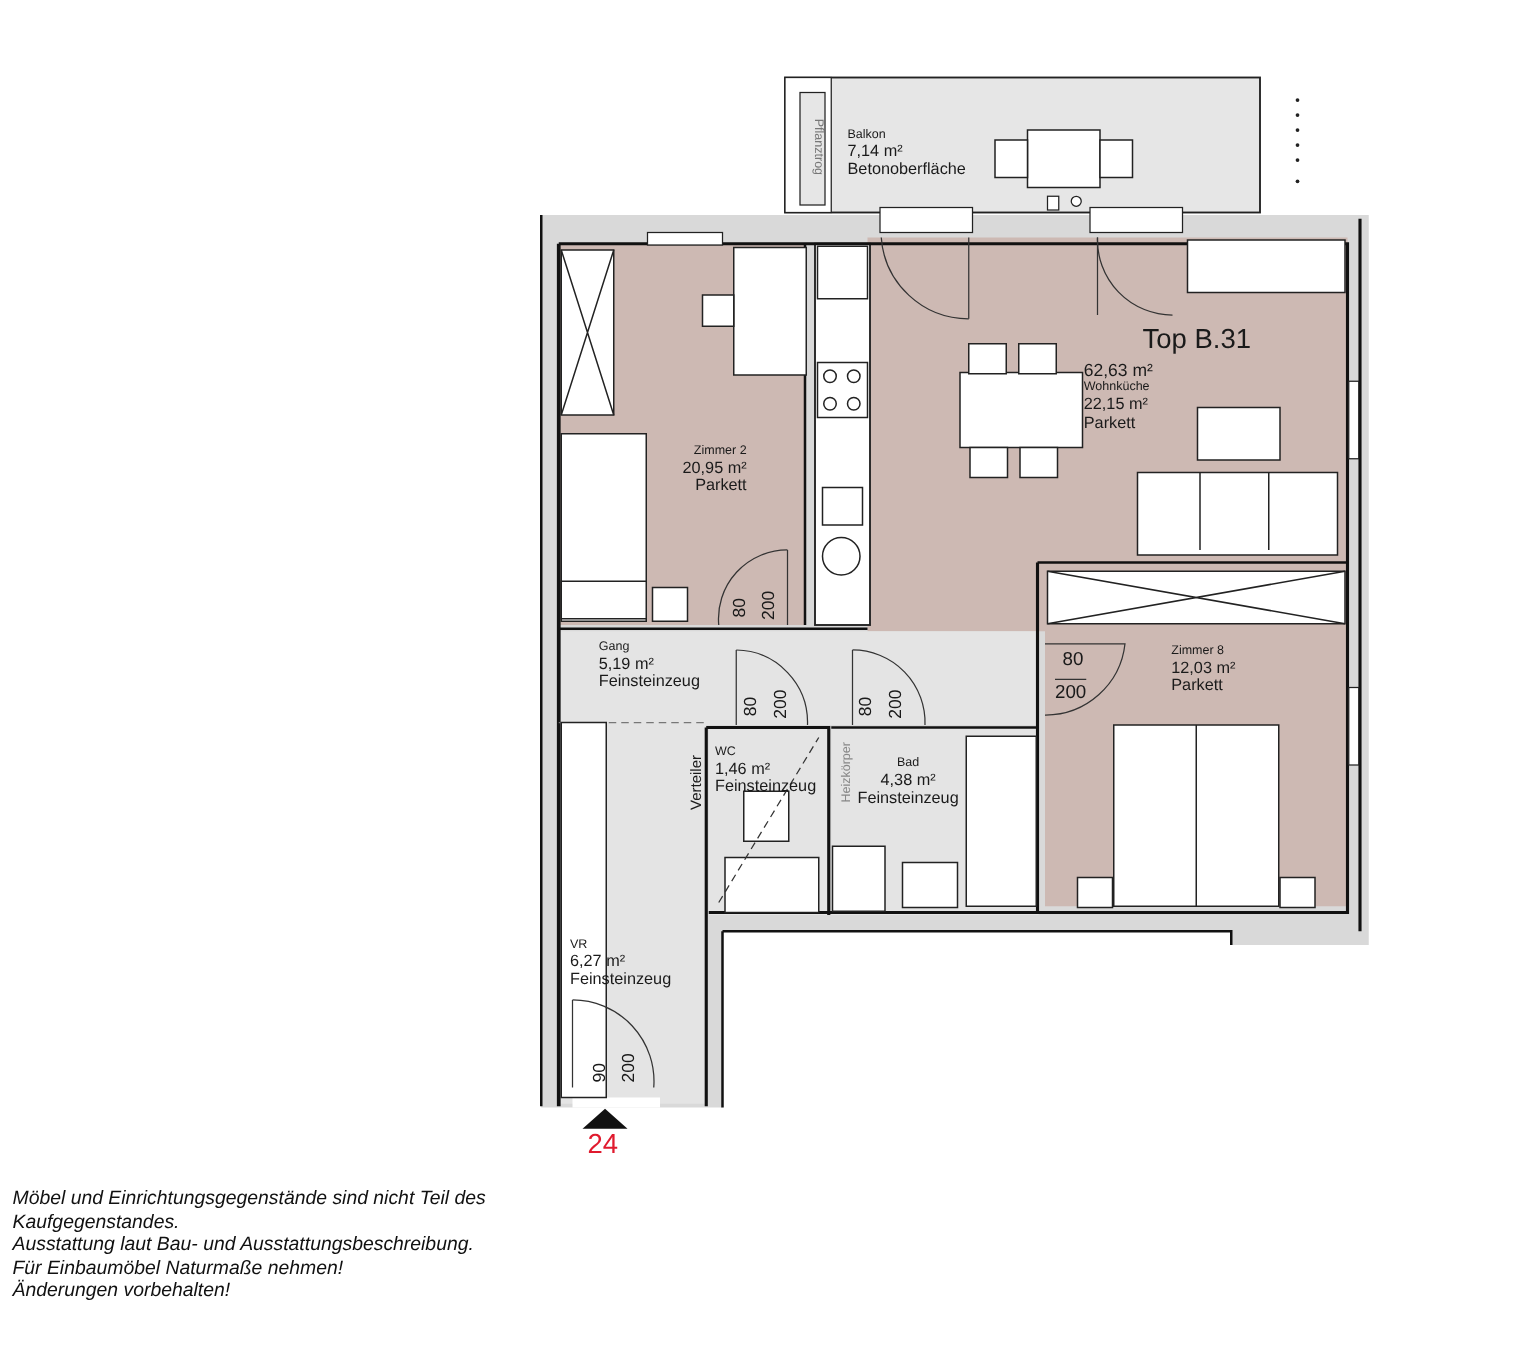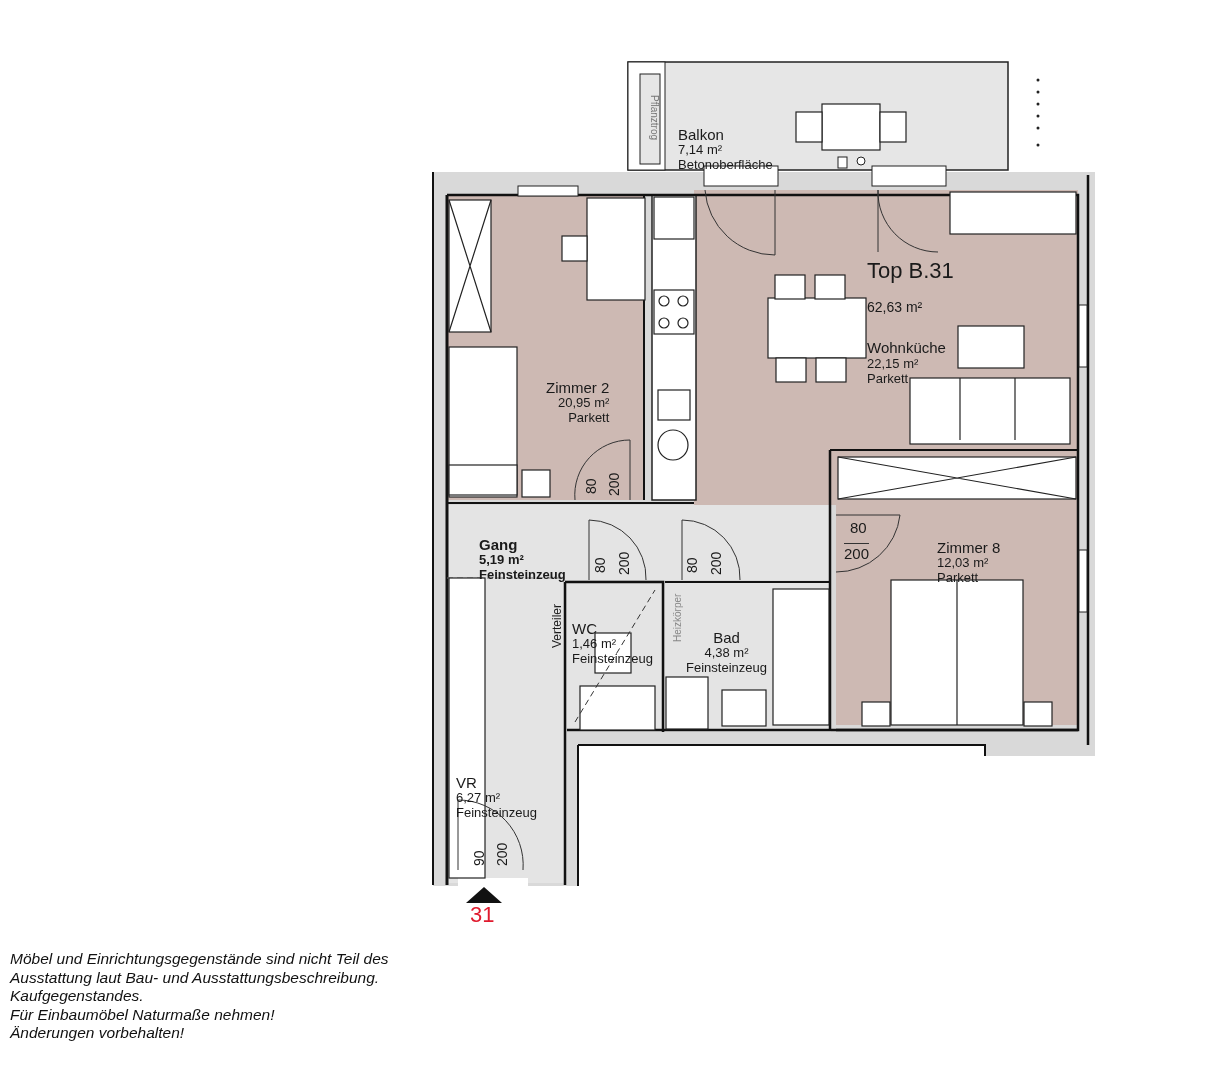--- a/index.html
+++ b/index.html
@@ -1,21 +1,21 @@
 <!DOCTYPE html>
 <html><head>
 <meta charset="utf-8">
 <style>
   html, body { margin:0; padding:0; background:#ffffff; }
   body { width:1227px; height:1080px; position:relative; overflow:hidden; font-family:"Liberation Sans", sans-serif; color:#1a1a1a; }
   svg { position:absolute; left:0; top:0; }
   .lbl { position:absolute; font-family:"Liberation Sans", sans-serif; color:#1a1a1a; line-height:1.15; white-space:nowrap; }
-  .lbl .name { font-size:15px;margin-top:24px; }
+  .lbl .name { font-size:10px; }
   .lbl .sub { font-size:13px; }
-  .title { font-size:22px; }
+  .title { font-size:22px;margin-left:47px; }
   .vtext { position:absolute; transform:rotate(-90deg); transform-origin:left top; font-size:14px; white-space:nowrap; }
   .notes { position:absolute; left:10px; top:950px; font-style:italic; font-size:15.5px; line-height:18.5px; color:#111; }
   .entry { position:absolute; left:470px; top:902px; color:#e01a2e; font-size:22px; }
 </style>
 </head>
 <body>
 
 <svg width="1227" height="1080" viewBox="0 0 1227 1080">
 
   <g>
@@ -137,39 +137,39 @@
 
 <div class="lbl" style="left:678px;top:102px;">
   <div class="name">Balkon</div>
   <div class="sub">7,14 m²</div>
   <div class="sub">Betonoberfläche</div>
 </div>
 <div class="vtext" style="left:645px;top:138px;font-size:10px;color:#777;transform:rotate(90deg);transform-origin:left top;left:660px;top:95px;">Pflanztrog</div>
 
 <div class="lbl" style="left:867px;top:258px;">
   <div class="title">Top B.31</div>
-  <div class="sub" style="font-size:14px;margin-top:16px;">62,63 m²</div>
+  <div class="sub" style="font-size:14px;margin-top:5px;">62,63 m²</div>
   <div class="name">Wohnküche</div>
   <div class="sub">22,15 m²</div>
   <div class="sub">Parkett</div>
 </div>
 
 <div class="lbl" style="left:546px;top:355px;text-align:right;">
   <div class="name">Zimmer 2</div>
   <div class="sub">20,95 m²</div>
   <div class="sub">Parkett</div>
 </div>
 
 <div class="lbl" style="left:937px;top:515px;">
   <div class="name">Zimmer 8</div>
   <div class="sub">12,03 m²</div>
   <div class="sub">Parkett</div>
 </div>
 
-<div class="lbl" style="left:479px;top:512px;font-weight:bold;">
+<div class="lbl" style="left:479px;top:512px;">
   <div class="name">Gang</div>
   <div class="sub">5,19 m²</div>
   <div class="sub">Feinsteinzeug</div>
 </div>
 
 <div class="lbl" style="left:572px;top:596px;">
   <div class="name">WC</div>
   <div class="sub">1,46 m²</div>
   <div class="sub">Feinsteinzeug</div>
 </div>
@@ -192,21 +192,21 @@
 <div class="vtext" style="left:606px;top:496px;">200</div>
 <div class="vtext" style="left:592px;top:573px;">80</div>
 <div class="vtext" style="left:616px;top:575px;">200</div>
 <div class="vtext" style="left:684px;top:573px;">80</div>
 <div class="vtext" style="left:708px;top:575px;">200</div>
 <div class="lbl" style="left:850px;top:519px;font-size:15px;">80</div>
 <div class="lbl" style="left:844px;top:543px;font-size:15px;border-top:1px solid #333;padding-top:1px;">200</div>
 <div class="vtext" style="left:471px;top:866px;">90</div>
 <div class="vtext" style="left:494px;top:866px;">200</div>
 
-<div class="entry">31</div>
+<div class="entry">24</div>
 
 <div class="notes">
   <div>Möbel und Einrichtungsgegenstände sind nicht Teil des</div>
+  <div>Kaufgegenstandes.</div>
   <div>Ausstattung laut Bau- und Ausstattungsbeschreibung.</div>
-  <div>Kaufgegenstandes.</div>
   <div>Für Einbaumöbel Naturmaße nehmen!</div>
   <div>Änderungen vorbehalten!</div>
 </div>
 
 </body></html>

